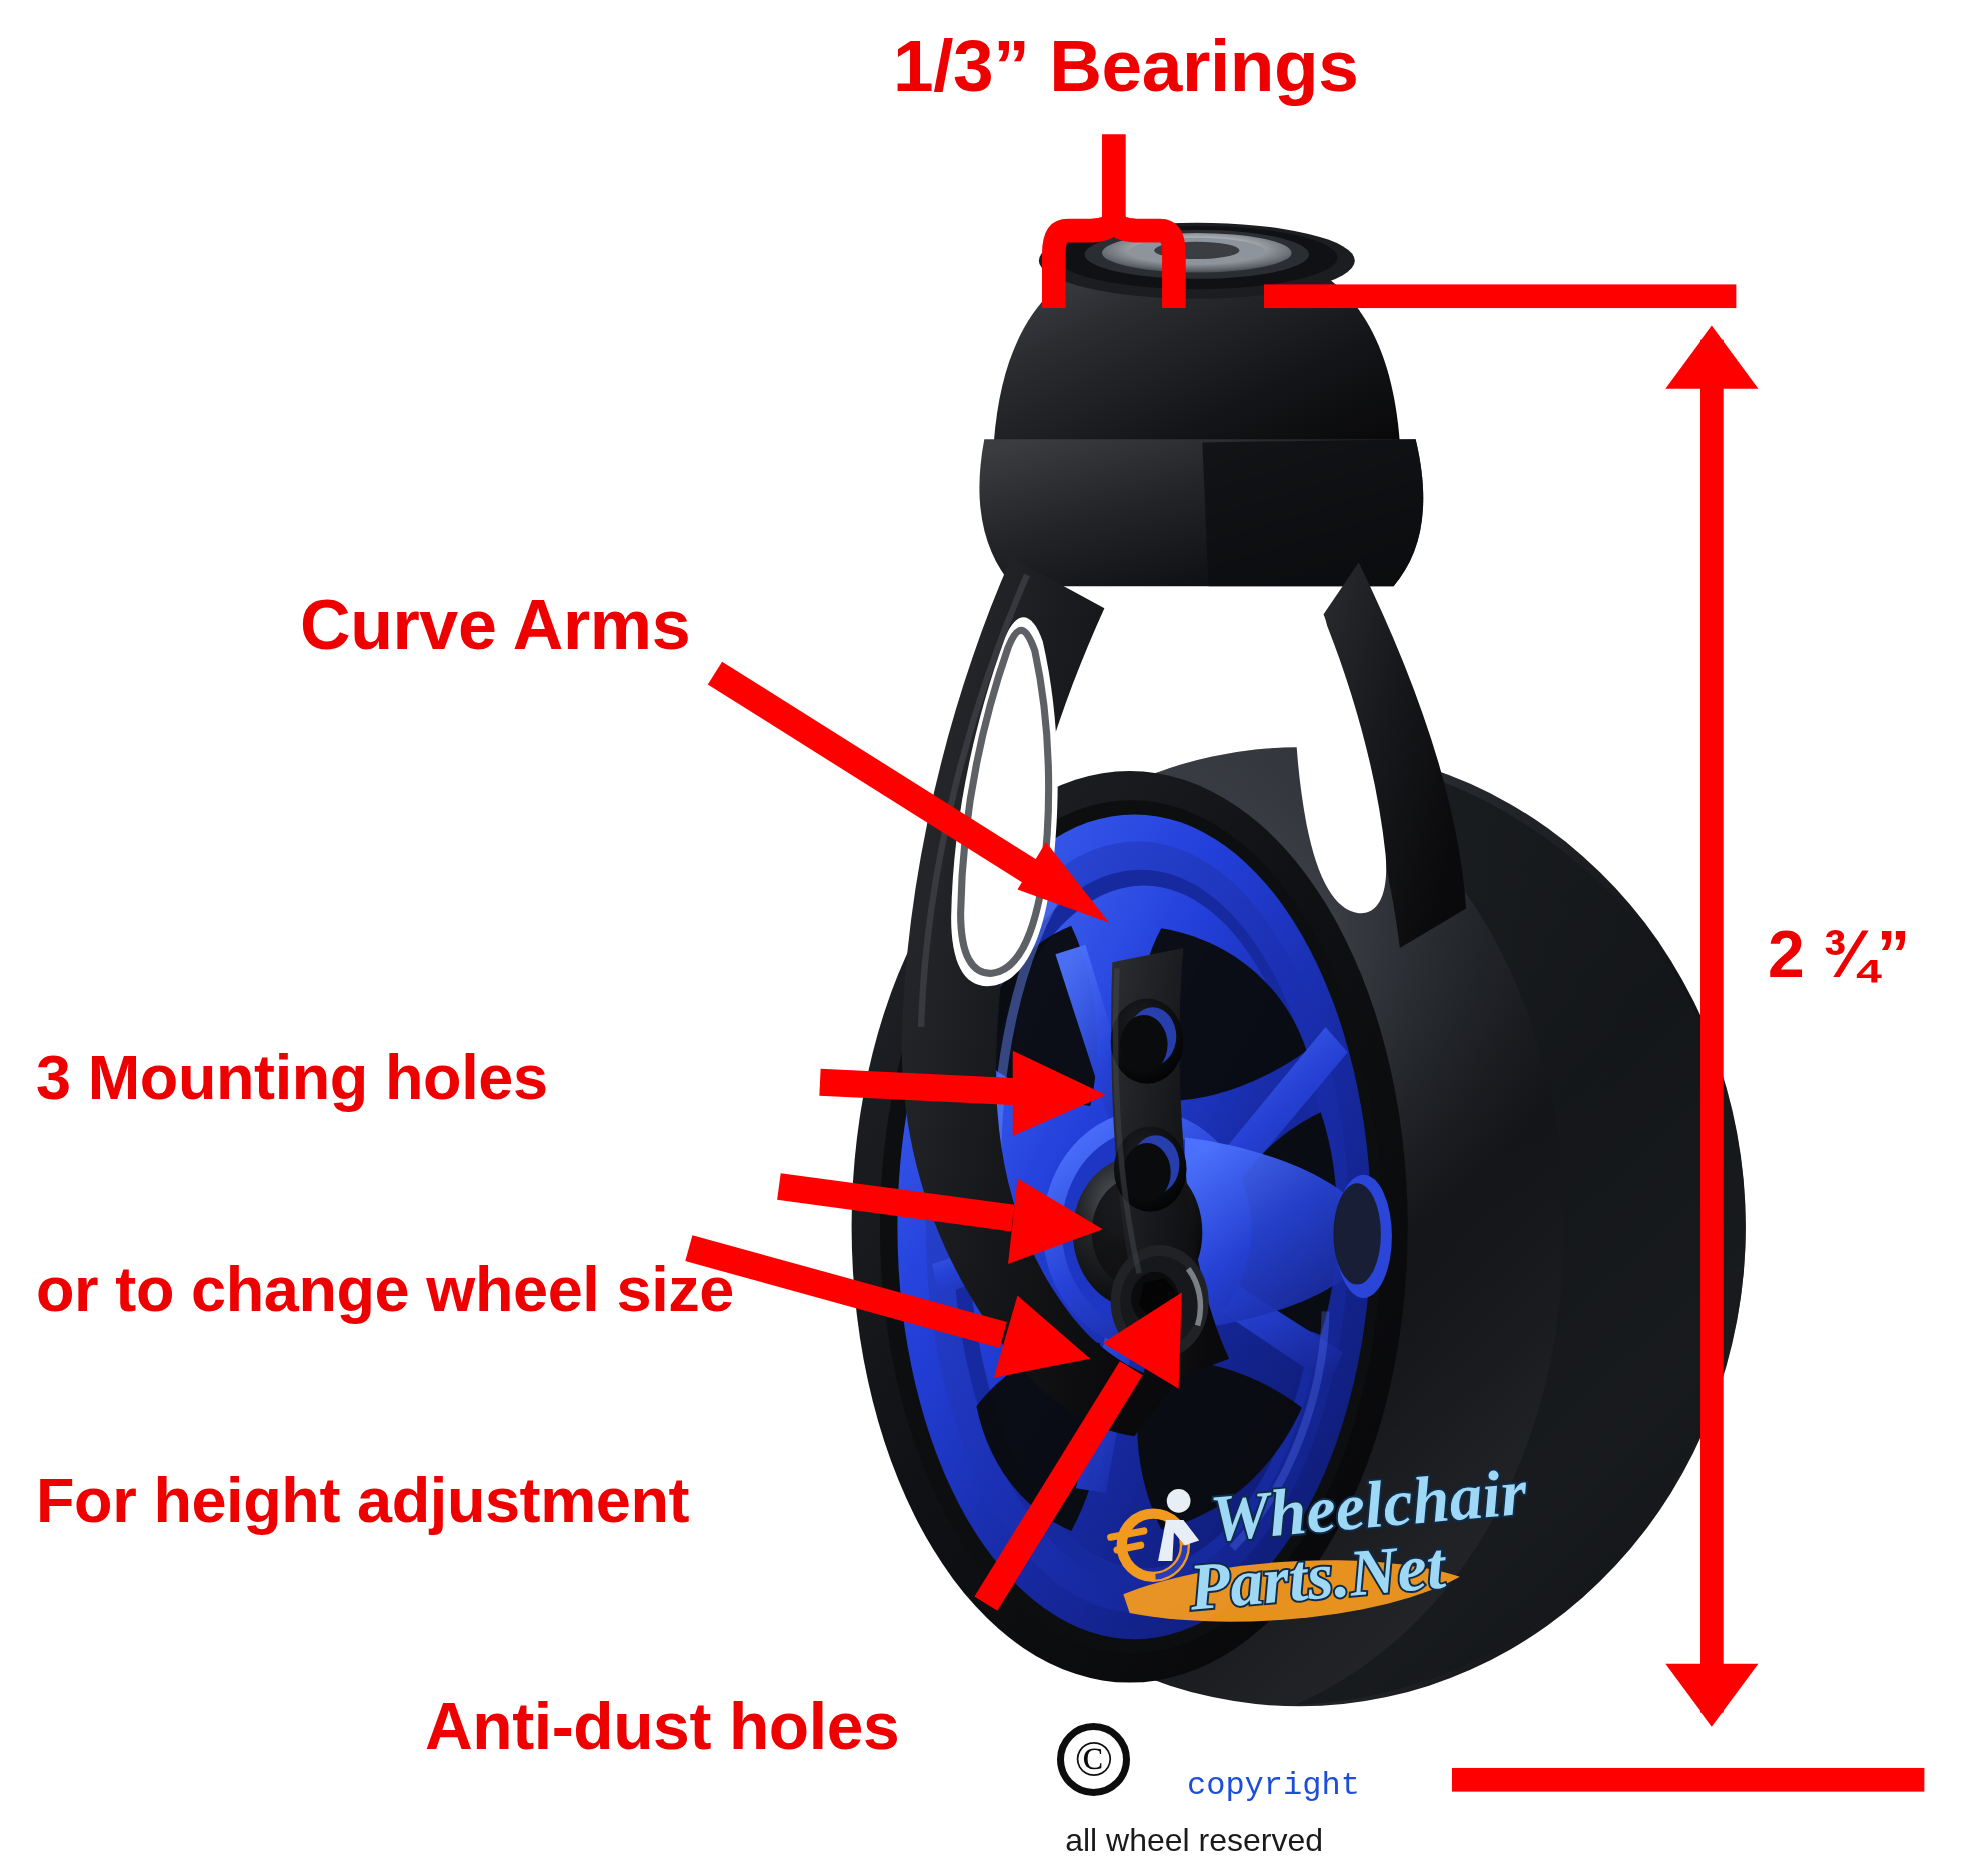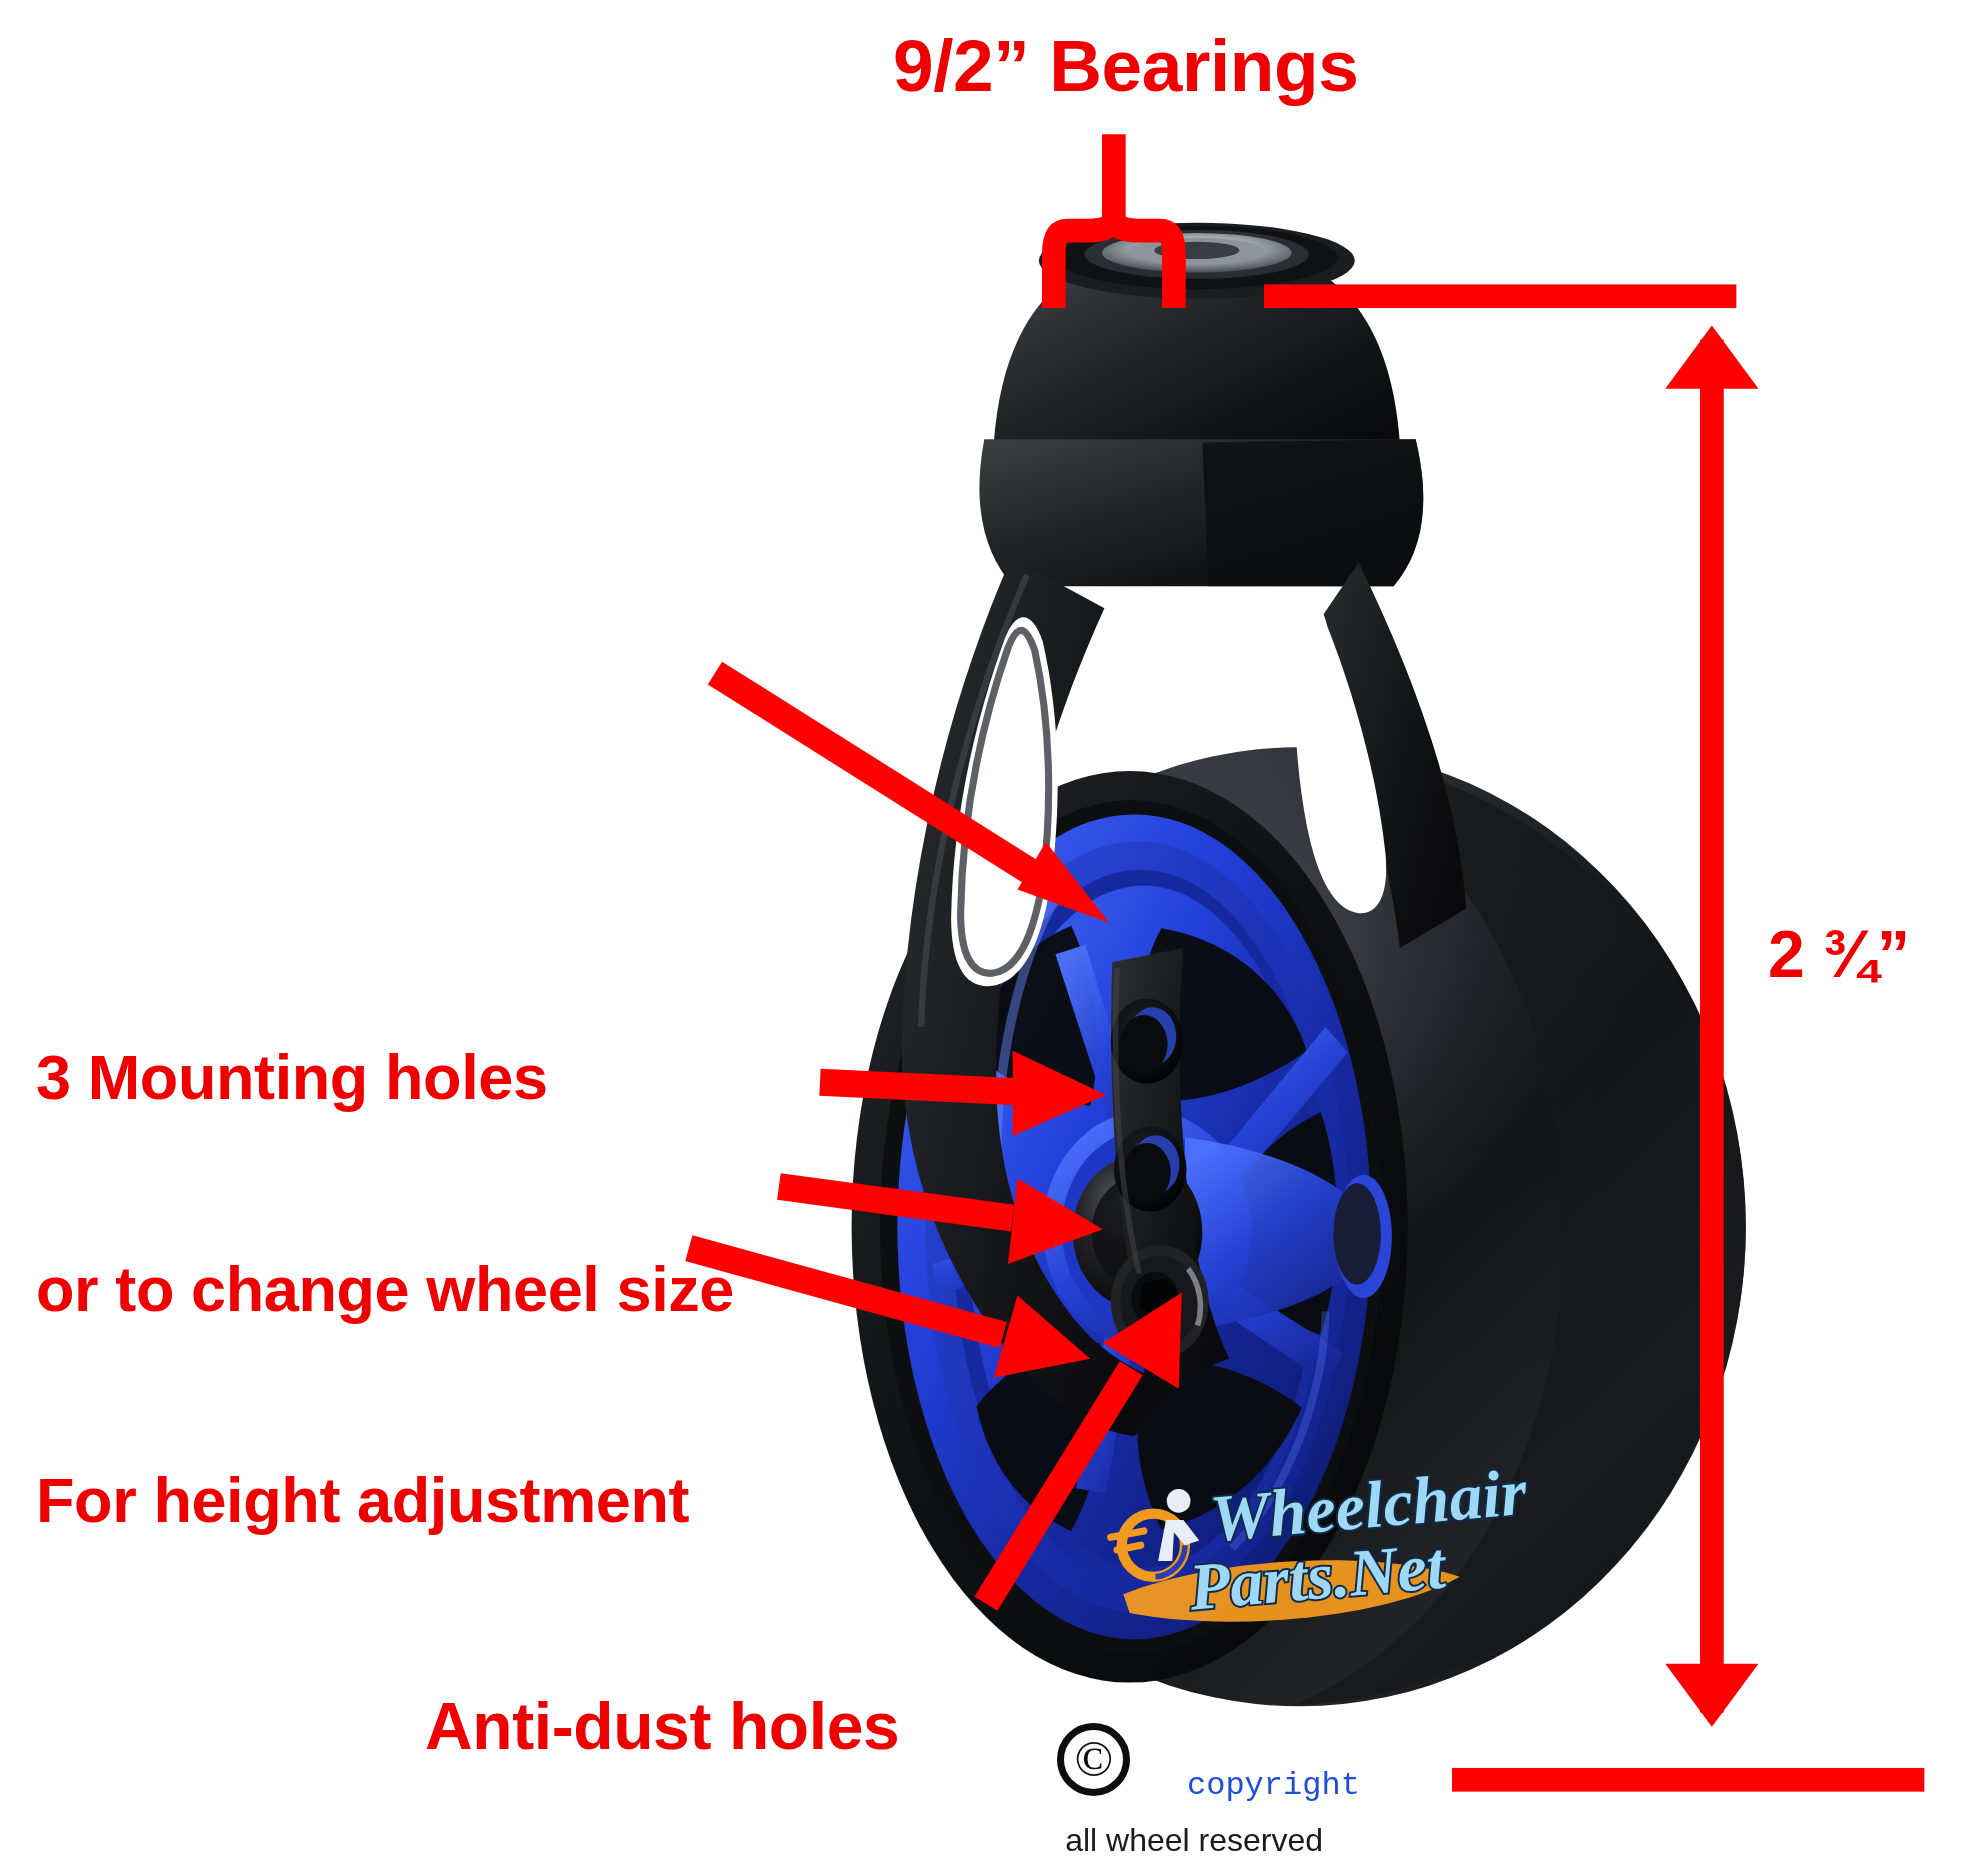--- a/index.html
+++ b/index.html
@@ -289,22 +289,23 @@
 
     <g>
       <rect x="2152" y="430" width="30" height="1738" fill="#ff0000"></rect>
       <path d="M2167 412 L2226 492 L2108 492 Z" fill="#ff0000"></path>
       <path d="M2167 2186 L2226 2106 L2108 2106 Z" fill="#ff0000"></path>
     </g>
   </svg>
 
   <div class="layer" id="text-layer">
 
-    <div class="anno" id="title-bearings">9/2” Bearings</div>
-
+    <div class="anno" id="title-bearings">1/3” Bearings</div>
+
+    <div class="anno" id="label-curve-arms">Curve Arms</div>
 
     <div id="label-mounting" class="anno">
       <div>3 Mounting holes</div>
       <div>or to change wheel size</div>
       <div>For height adjustment</div>
     </div>
 
     <div id="label-antidust" class="anno">
       <div>Anti-dust holes</div>
       

